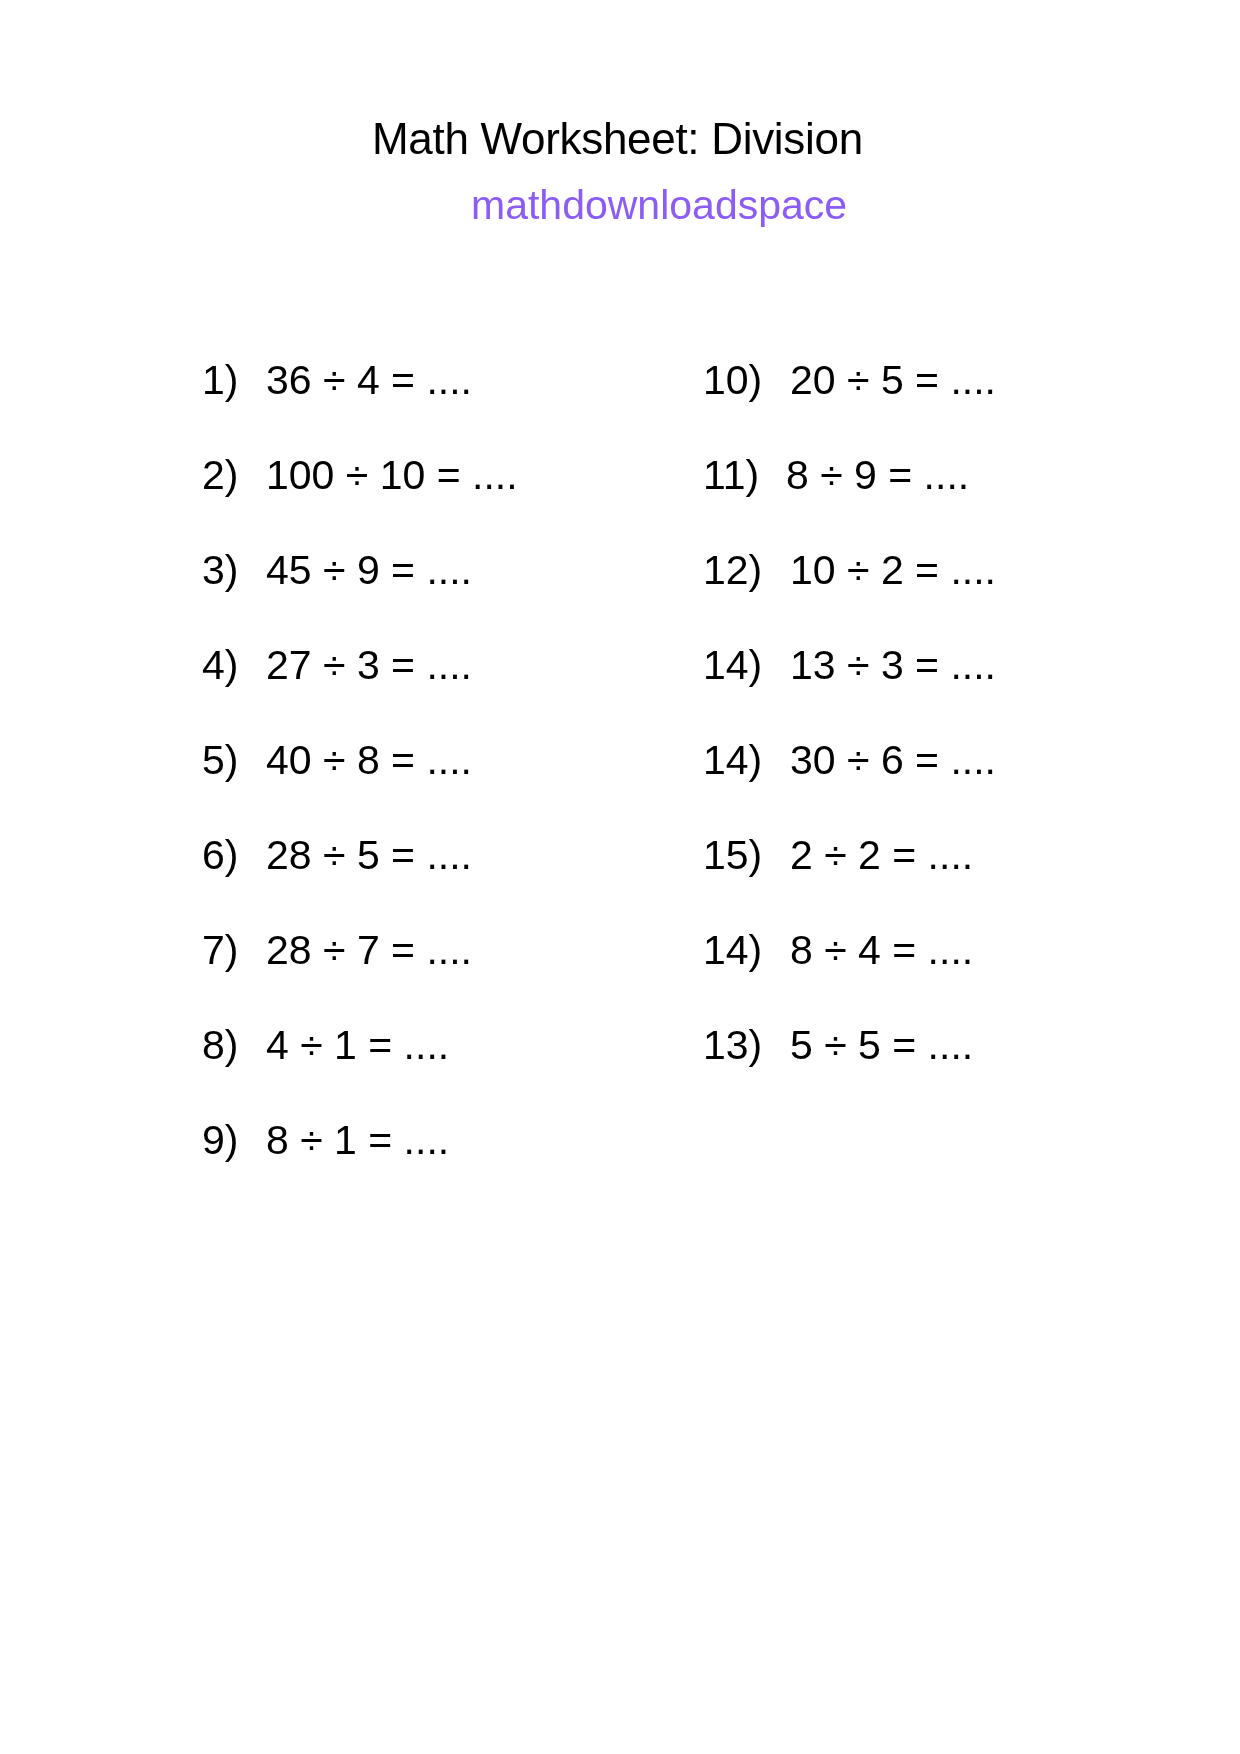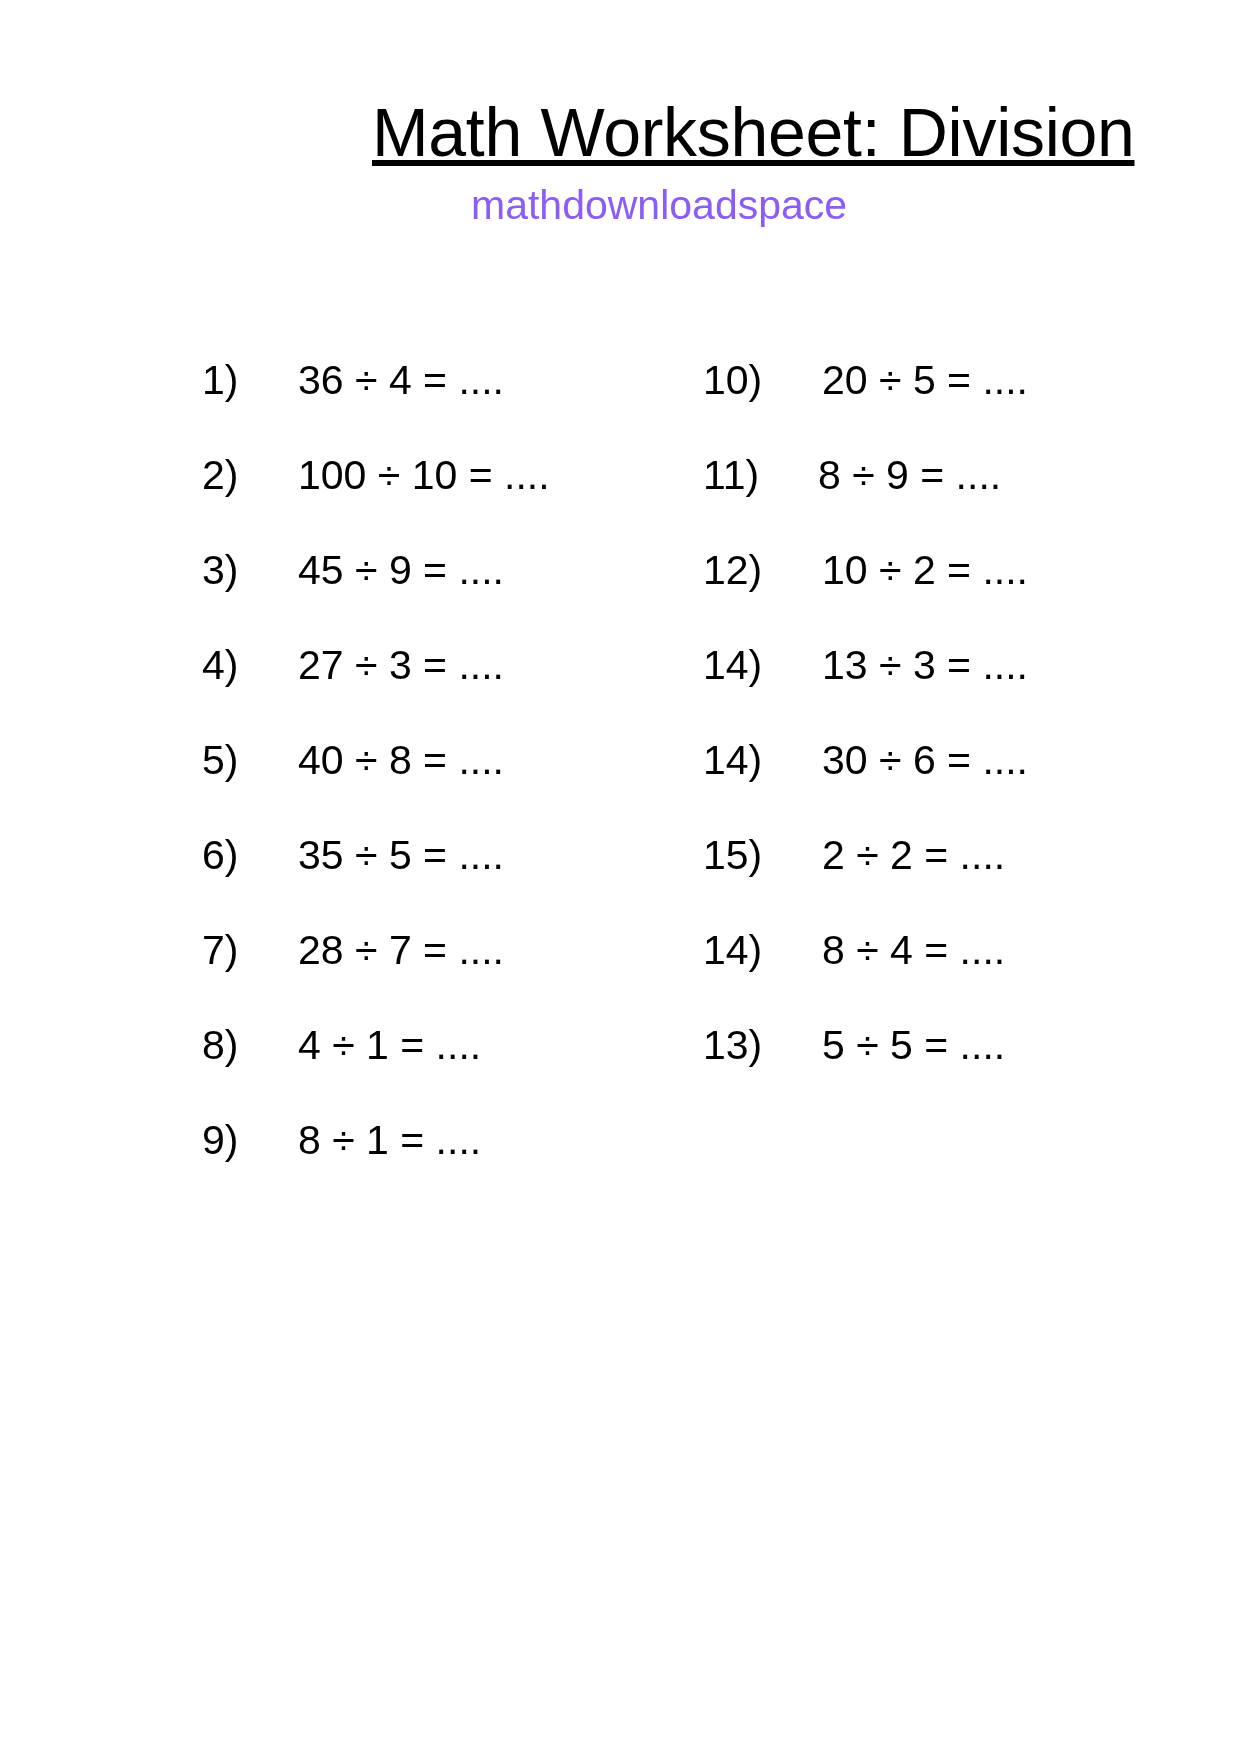--- a/index.html
+++ b/index.html
@@ -18,26 +18,25 @@
     .page {
       position: absolute;
       left: 0; top: 0;
       width: 1240px;
       height: 1754px;
       background: #ffffff;
     }
     .title {
       position: absolute;
       left: 372px;
-      top: 97px;
-      font-size: 68px;
+      top: 104px;
+      font-size: 44px;
       line-height: 70px;
       white-space: nowrap;
       letter-spacing: -0.3px;
-      text-decoration: underline;
     }
     .subtitle {
       position: absolute;
       left: 471px;
       top: 180px;
       font-size: 41px;
       line-height: 50px;
       white-space: nowrap;
       color: #8b5cf6;
     }
@@ -55,21 +54,20 @@
       white-space: nowrap;
     }
     .problem .num {
       position: absolute;
       left: 0;
       top: 0;
     }
     .problem .expr {
       position: absolute;
       top: 0;
-      margin-left: 32px;
     }
     .col-left .problem { left: 202px; }
     .col-left .problem .expr { left: 64px; }
     .col-right .problem { left: 703px; }
     .col-right .problem .expr { left: 87px; }
   </style>
 </head>
 <body>
 
 <div class="page">
@@ -93,21 +91,21 @@
       <div class="problem" style="top:640px">
         <span class="num">4)</span>
         <span class="expr">27 ÷ 3 = ....</span>
       </div>
       <div class="problem" style="top:735px">
         <span class="num">5)</span>
         <span class="expr">40 ÷ 8 = ....</span>
       </div>
       <div class="problem" style="top:830px">
         <span class="num">6)</span>
-        <span class="expr">35 ÷ 5 = ....</span>
+        <span class="expr">28 ÷ 5 = ....</span>
       </div>
       <div class="problem" style="top:925px">
         <span class="num">7)</span>
         <span class="expr">28 ÷ 7 = ....</span>
       </div>
       <div class="problem" style="top:1020px">
         <span class="num">8)</span>
         <span class="expr">4 ÷ 1 = ....</span>
       </div>
       <div class="problem" style="top:1115px">

